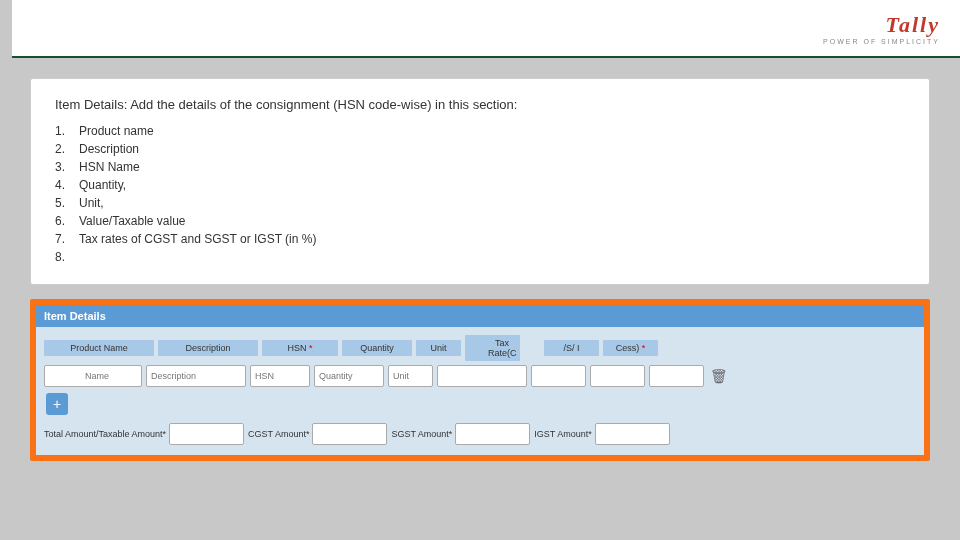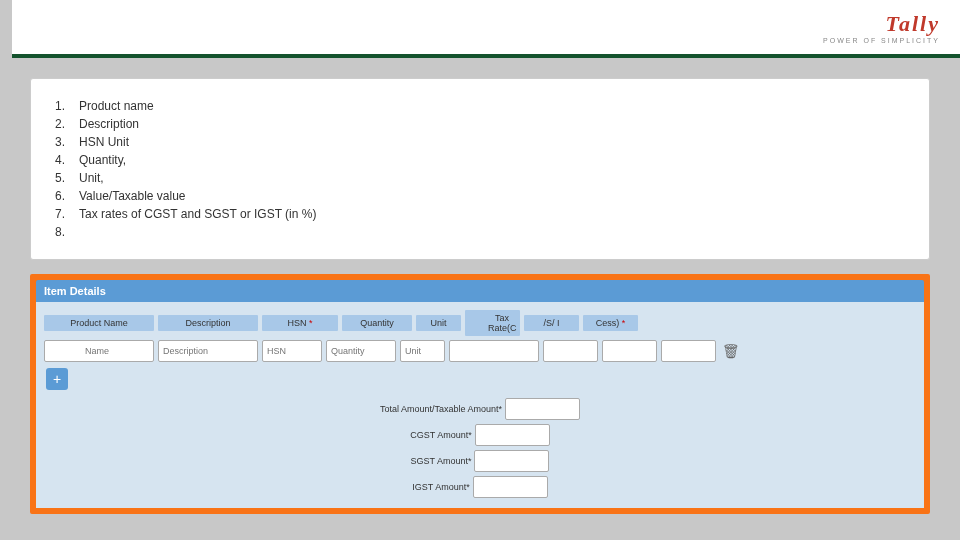--- a/index.html
+++ b/index.html
@@ -24,21 +24,21 @@
     .top-bar {
       position: absolute;
       top: 0; left: 0; right: 0;
       height: 58px;
       background: #ffffff;
       z-index: 10;
       display: flex;
       align-items: center;
       justify-content: flex-end;
       padding-right: 20px;
-      border-bottom: 4px solid #14532d;
+      border-bottom: 2px solid #14532d;
       margin-left: 12px;
     }
 
     .tally-logo {
       display: flex;
       flex-direction: column;
       align-items: flex-end;
     }
 
     .tally-logo-text {
@@ -148,21 +148,21 @@
       border-radius: 1px;
     }
 
     .th-product { width: 110px; }
     .th-description { width: 100px; }
     .th-hsn { width: 76px; }
     .th-quantity { width: 70px; }
     .th-unit { width: 45px; }
     .th-value { width: 90px; }
     .th-taxrate1 { width: 55px; padding-left: 23px; }
-    .th-taxrate2 { width: 55px; }
+    .th-taxrate2 { width: 55px; margin-left: 20px; }
     .th-taxrate3 { width: 55px; }
     .th-del { width: 22px; }
 
     .th-required {
       color: #cc0000;
       font-size: 9px;
     }
 
     
     .input-row {
@@ -186,21 +186,21 @@
 
     .td-input input {
       border: none;
       outline: none;
       width: 100%;
       font-size: 9px;
       color: #999;
       background: transparent;
     }
 
-    .in-product { width: 110px; padding-left: 40px; }
+    .in-product { width: 98px; padding-left: 40px; }
     .in-description { width: 100px; }
     .in-hsn { width: 60px; }
     .in-quantity { width: 70px; }
     .in-unit { width: 45px; }
     .in-value { width: 90px; }
     .in-tax1 { width: 55px; }
     .in-tax2 { width: 55px; }
     .in-tax3 { width: 55px; }
 
     .delete-btn {
@@ -228,22 +228,21 @@
       align-items: center;
       justify-content: center;
       margin-left: 2px;
       margin-bottom: 8px;
     }
 
     
     .totals-row {
       display: flex;
       gap: 4px;
-      align-items: center;
-      flex-direction: column;
+      align-items: flex-start;
     }
 
     .total-group {
       display: flex;
       align-items: center;
       gap: 3px;
     }
 
     .total-label {
       font-size: 9px;
@@ -268,33 +267,34 @@
     <span class="tally-tagline">POWER OF SIMPLICITY</span>
   </div>
 </div>
 
 <div class="bg-watermark"></div>
 
 <div class="main-content">
   <div class="content-wrapper">
 
     <div class="info-card">
+      <div class="info-card-title">Item Details: Add the details of the consignment (HSN code-wise) in this section:</div>
       <ul class="info-list">
 
       <li>
             <span class="num">1.</span>
             <span>Product name</span>
           </li>
           <li>
             <span class="num">2.</span>
             <span>Description</span>
           </li>
           <li>
             <span class="num">3.</span>
-            <span>HSN Unit</span>
+            <span>HSN Name</span>
           </li>
           <li>
             <span class="num">4.</span>
             <span>Quantity,</span>
           </li>
           <li>
             <span class="num">5.</span>
             <span>Unit,</span>
           </li>
           <li>

